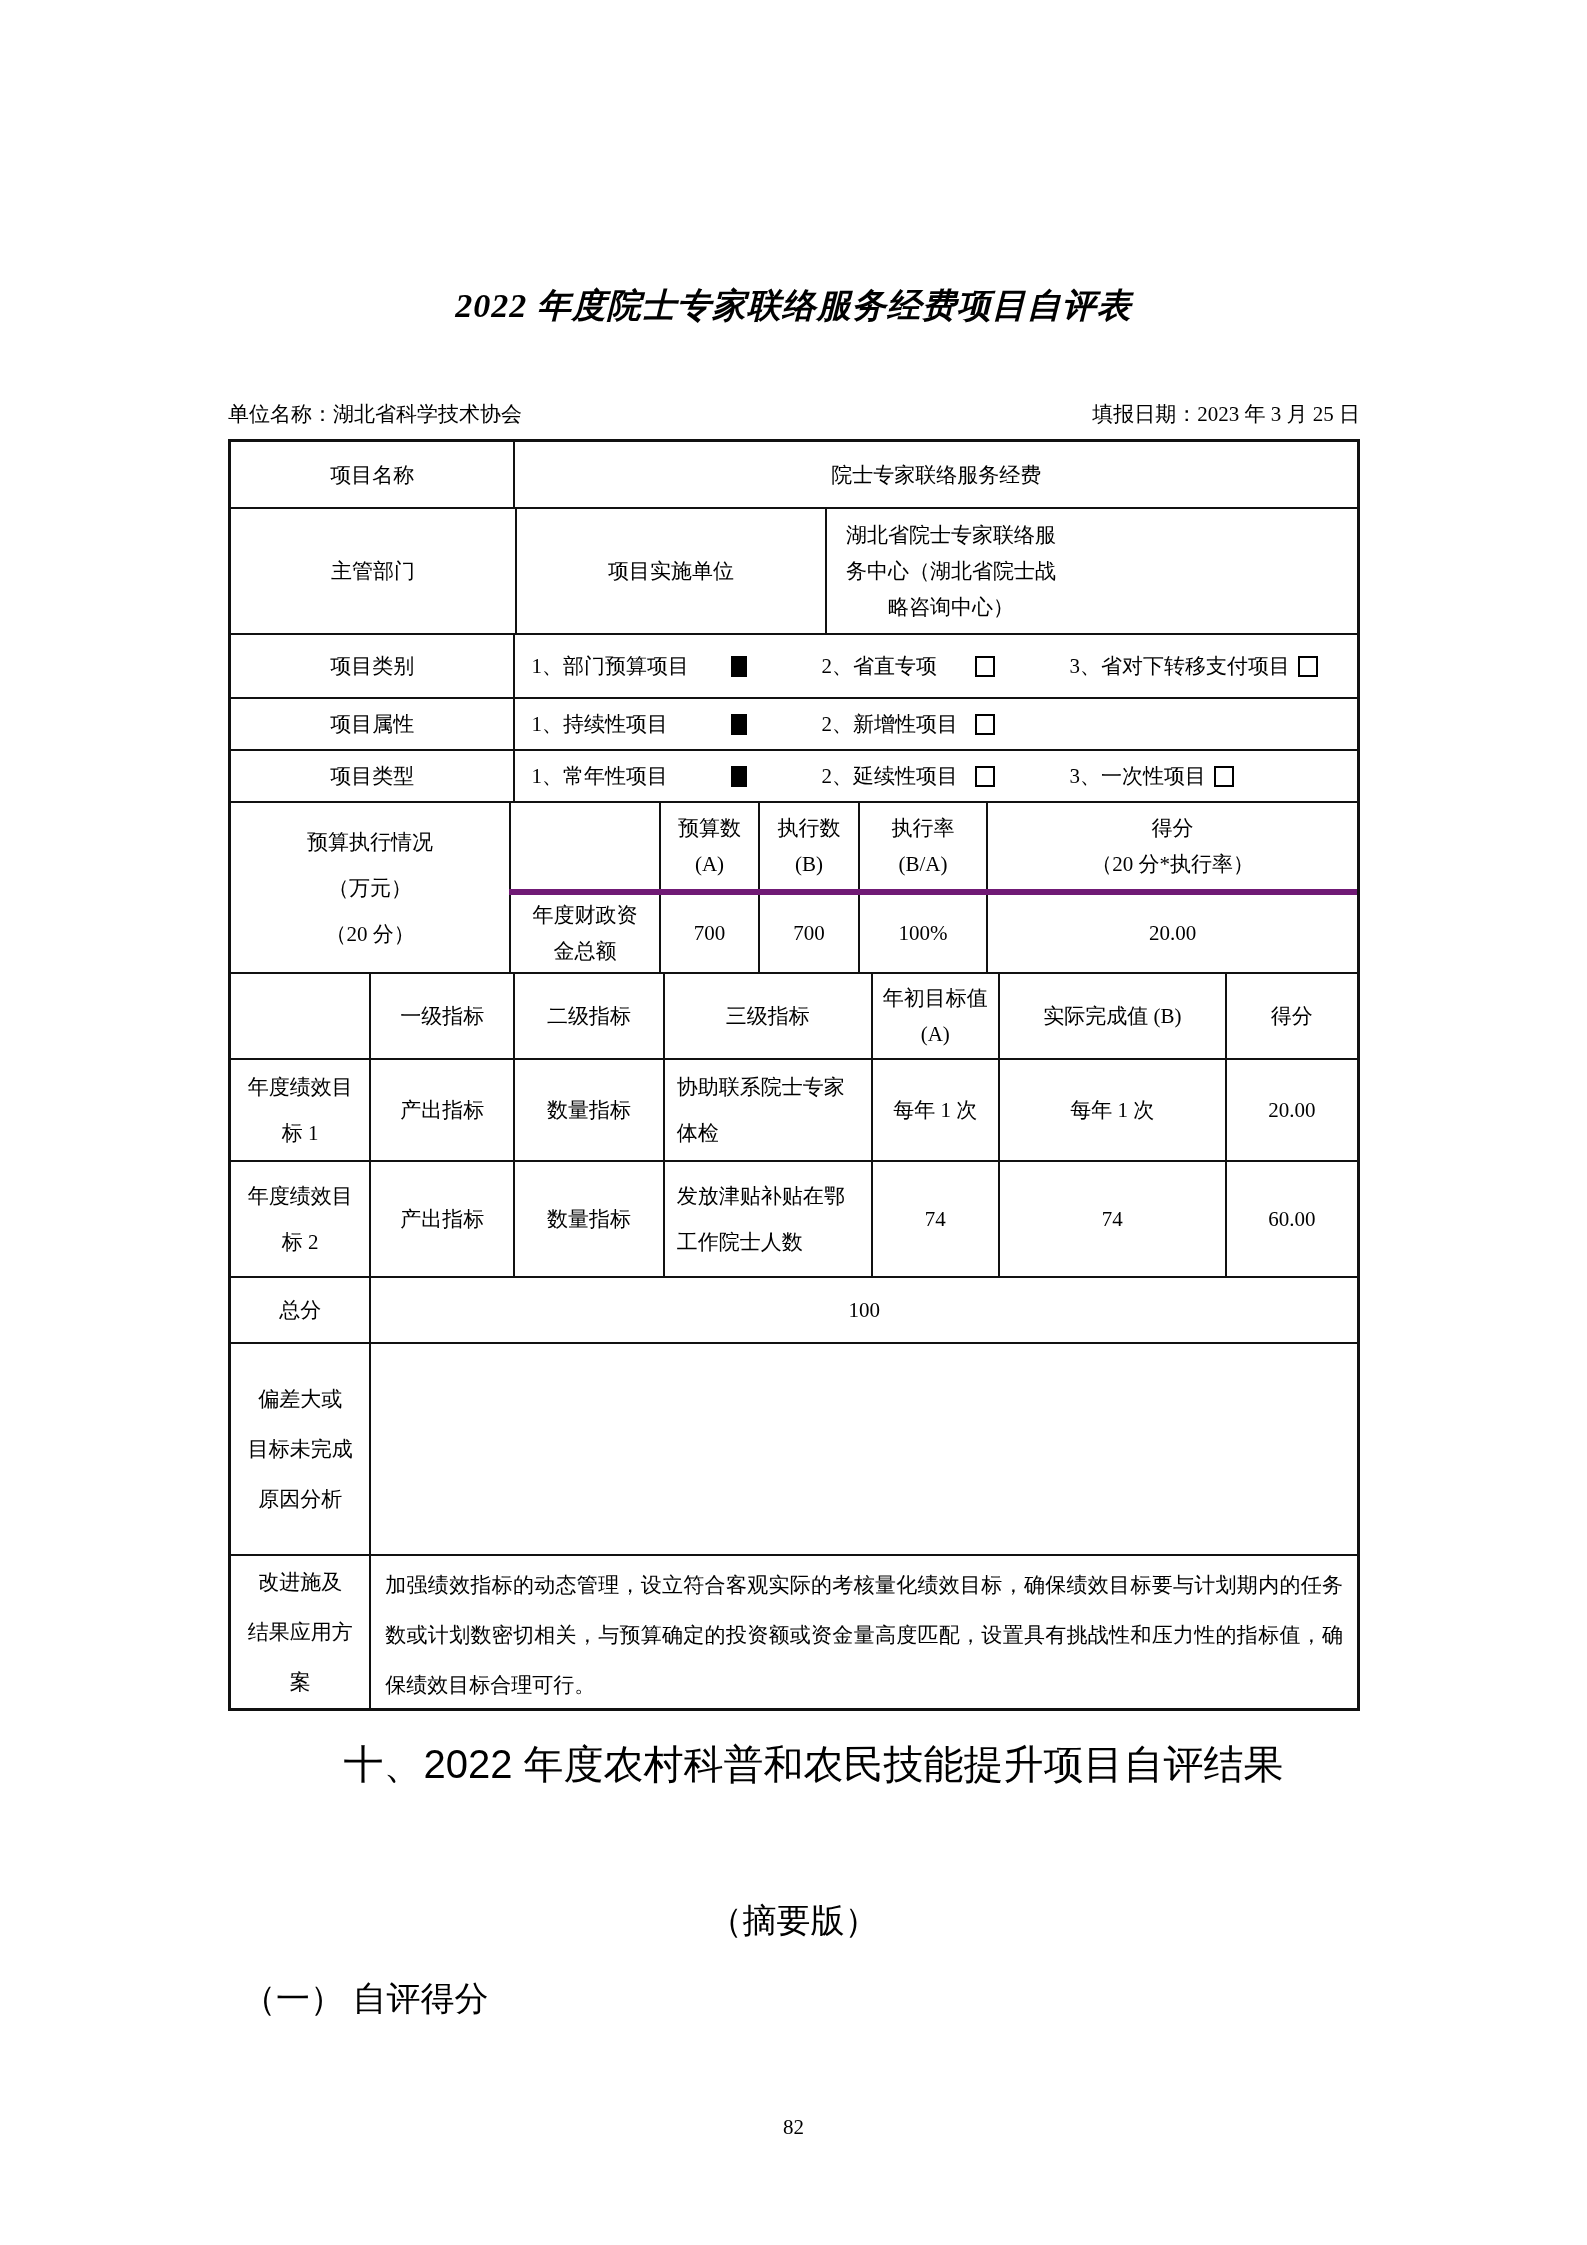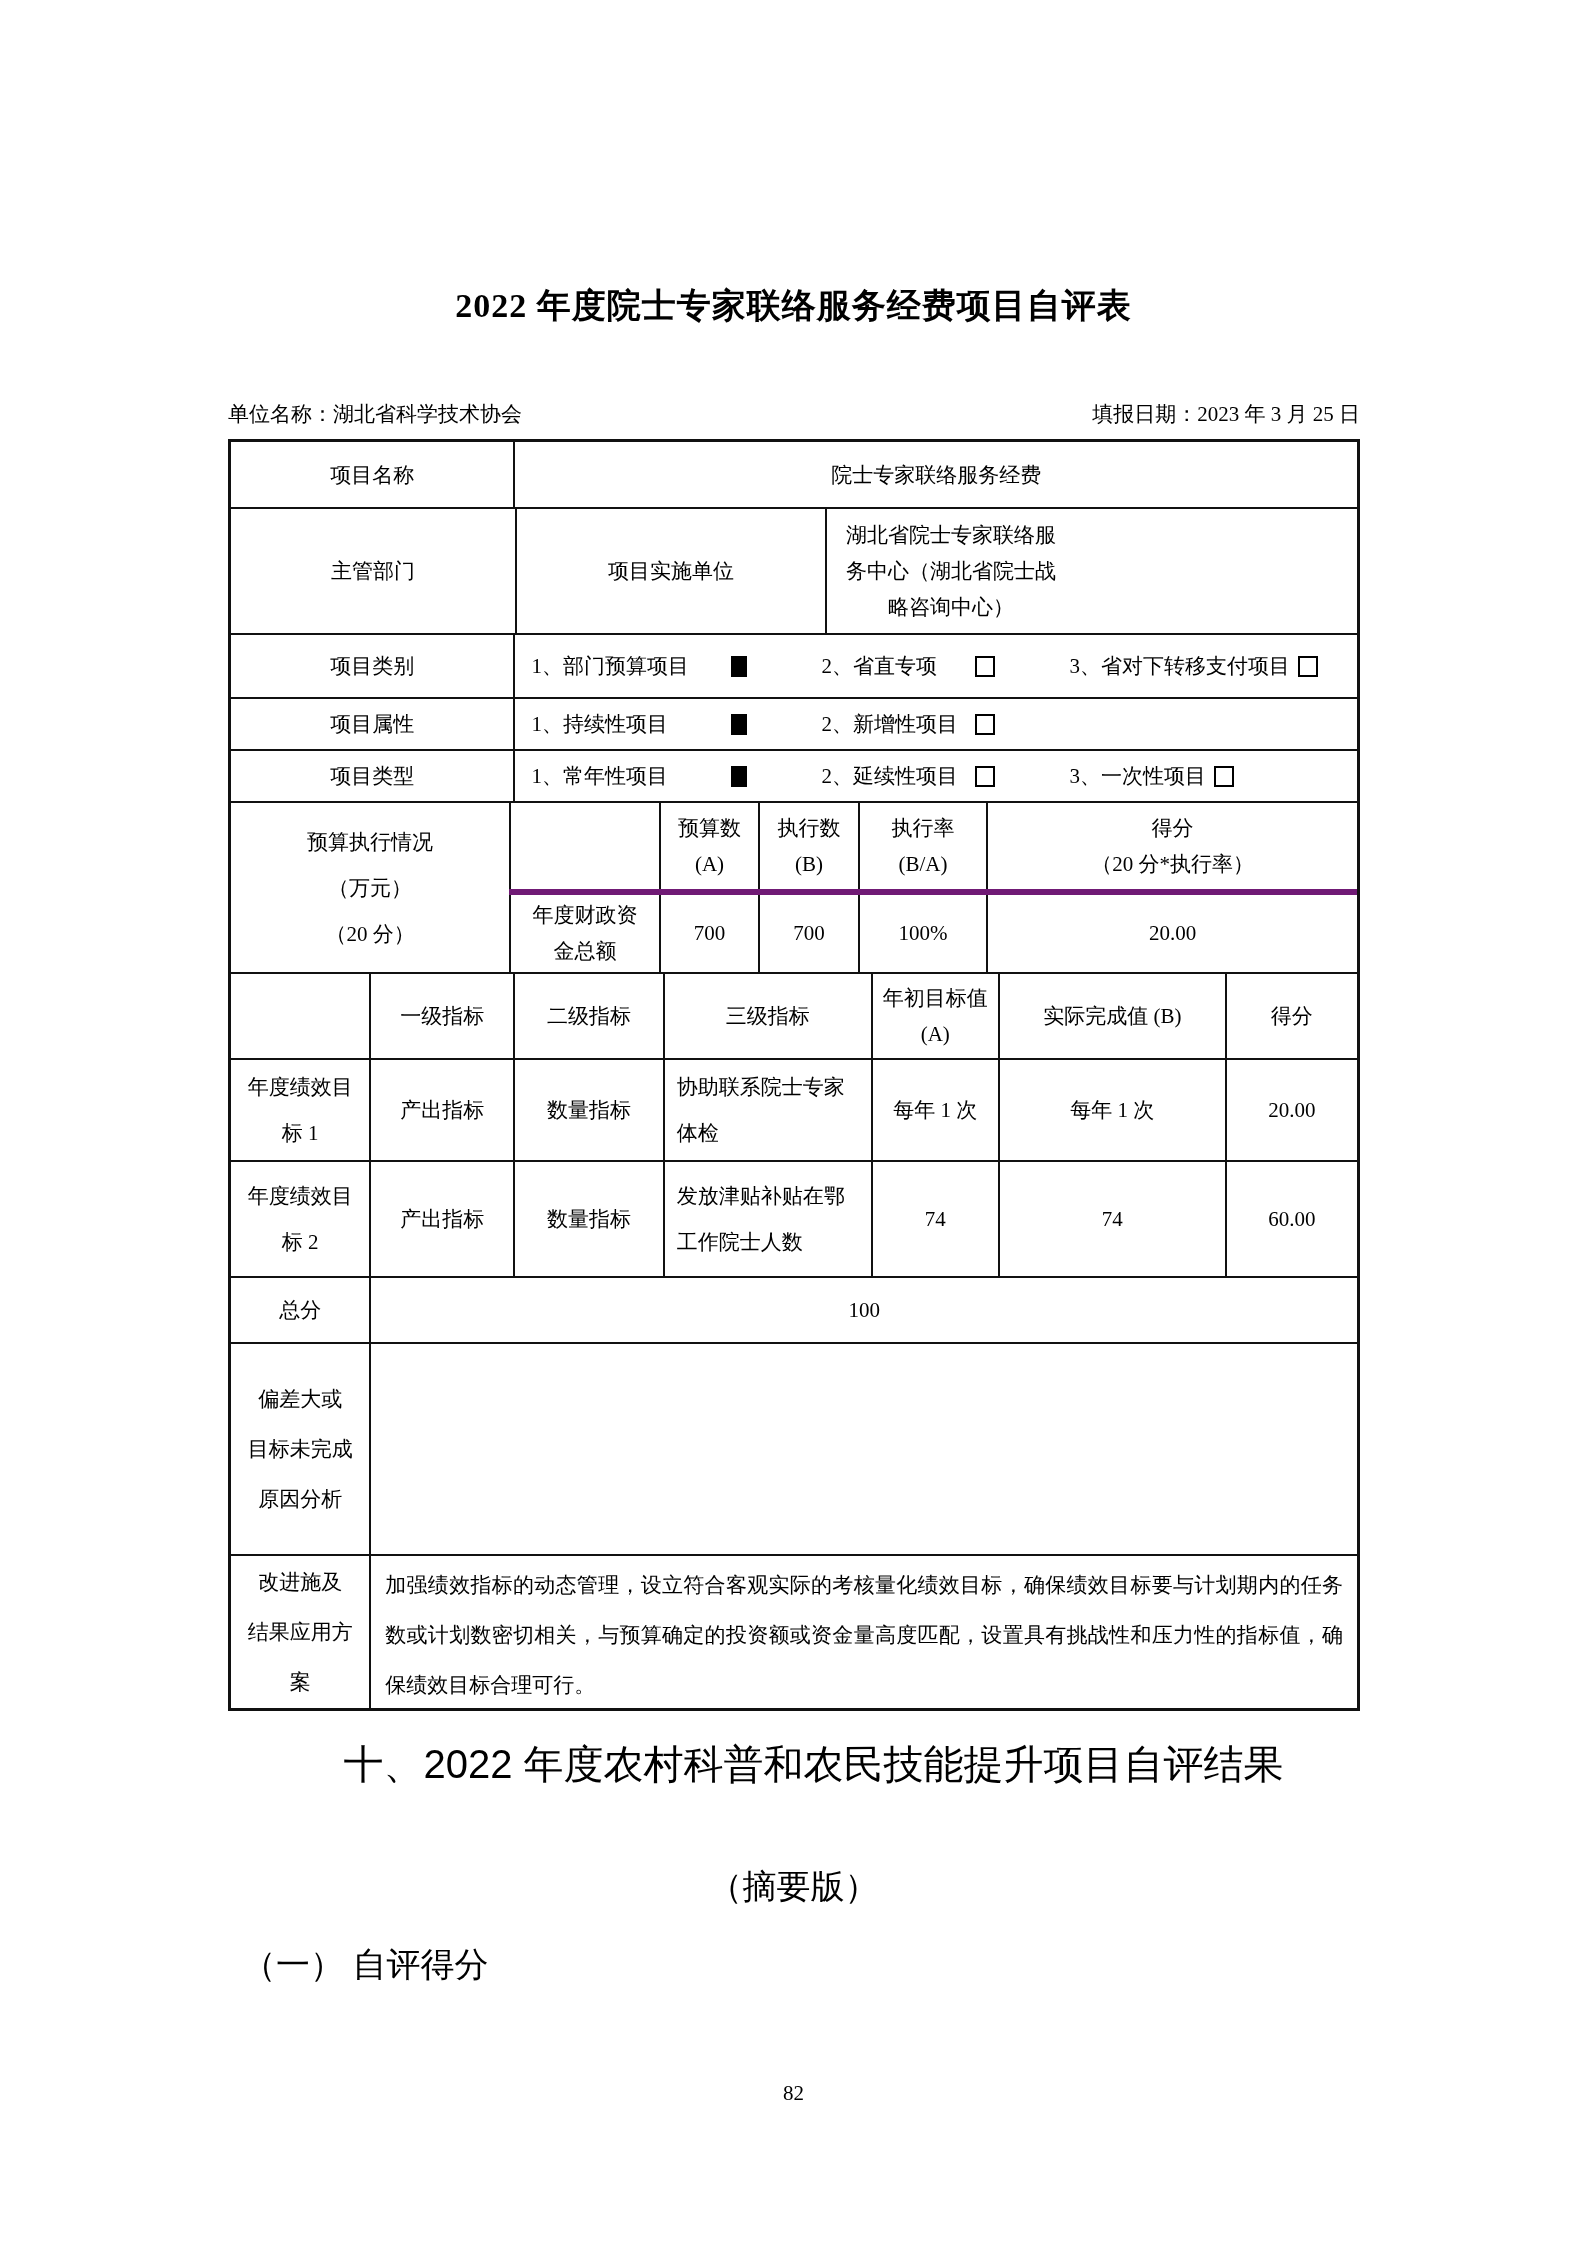--- a/index.html
+++ b/index.html
@@ -3,21 +3,21 @@
 <meta charset="utf-8">
 <style>
   html,body { margin:0; padding:0; background:#888; }
   .page {
     position:relative; width:1587px; height:2245px; background:#ffffff;
     font-family:"Liberation Serif","DejaVu Serif",serif; color:#000;
     overflow:hidden;
   }
   .doc-title {
     padding-top:283px; text-align:center;
-    font-size:34px; font-weight:bold; letter-spacing:1px;
+    font-size:34px; font-weight:bold; letter-spacing:1px;font-style:italic;
   }
   .sheet { width:1132px; margin:0 0 0 228px; }
   .meta-row {
     margin-top:72px; display:flex; justify-content:space-between;
     font-size:21px; line-height:26px;
   }
   .tbl { margin-top:12px; border:3px solid #111; }
   .row { display:flex; border-top:2px solid #111; }
   .row.first { border-top:none; }
   .cell {
@@ -47,21 +47,21 @@
   .budget-sub { display:flex; }
   .budget-sub.second { border-top:6px solid #701a75; }
   .improve-text {
     padding:4px 14px; text-align:justify; line-height:50px; font-size:21px;
   }
   .section-heading {
     margin-top:24px; text-align:center; font-size:40px; font-weight:normal;
     font-family:"Liberation Sans","DejaVu Sans",sans-serif;
     line-height:58px; padding-left:40px;
   }
-  .subtitle { margin-top:70px; text-align:center; font-size:34px; line-height:48px; }
+  .subtitle { margin-top:104px; text-align:center; font-size:34px; line-height:48px; }
   .subsection { margin-top:30px; margin-left:242px; font-size:34px; line-height:48px; }
   .page-num { margin-top:92px; text-align:center; font-size:21px; }
 </style>
 </head>
 <body>
 
 <div class="page">
 
   <div class="doc-title">2022 年度院士专家联络服务经费项目自评表</div>
 

